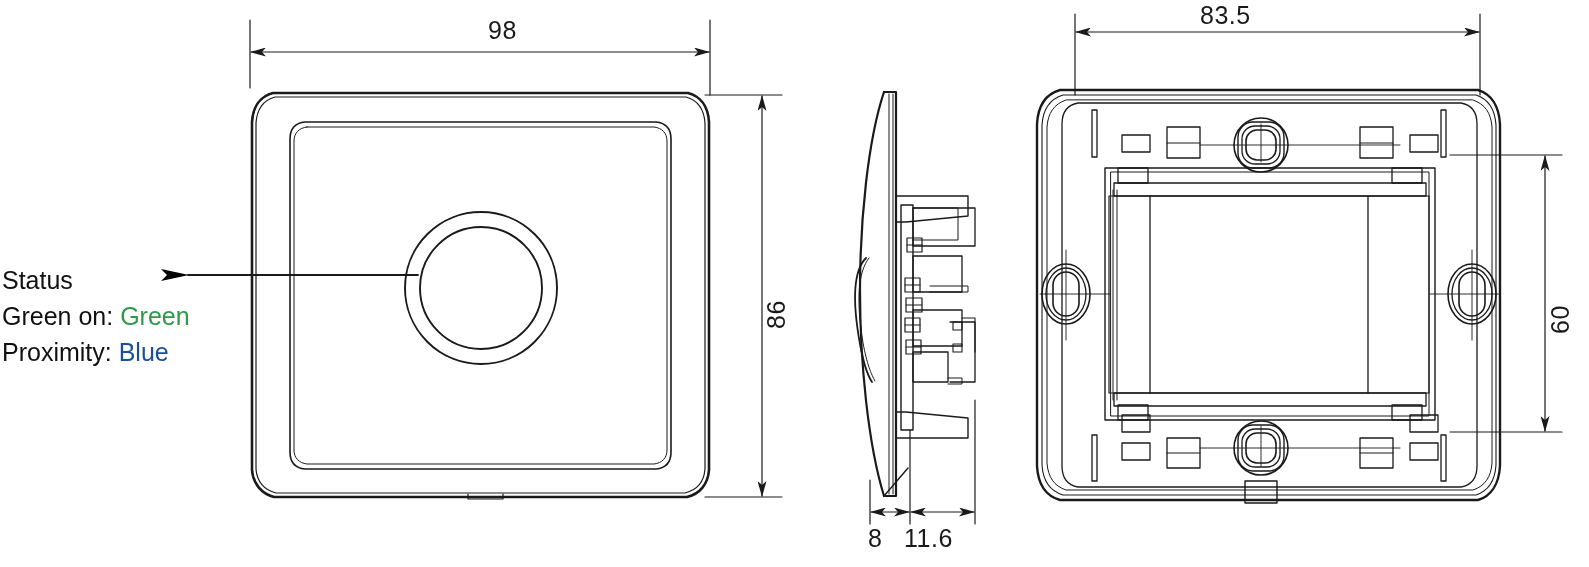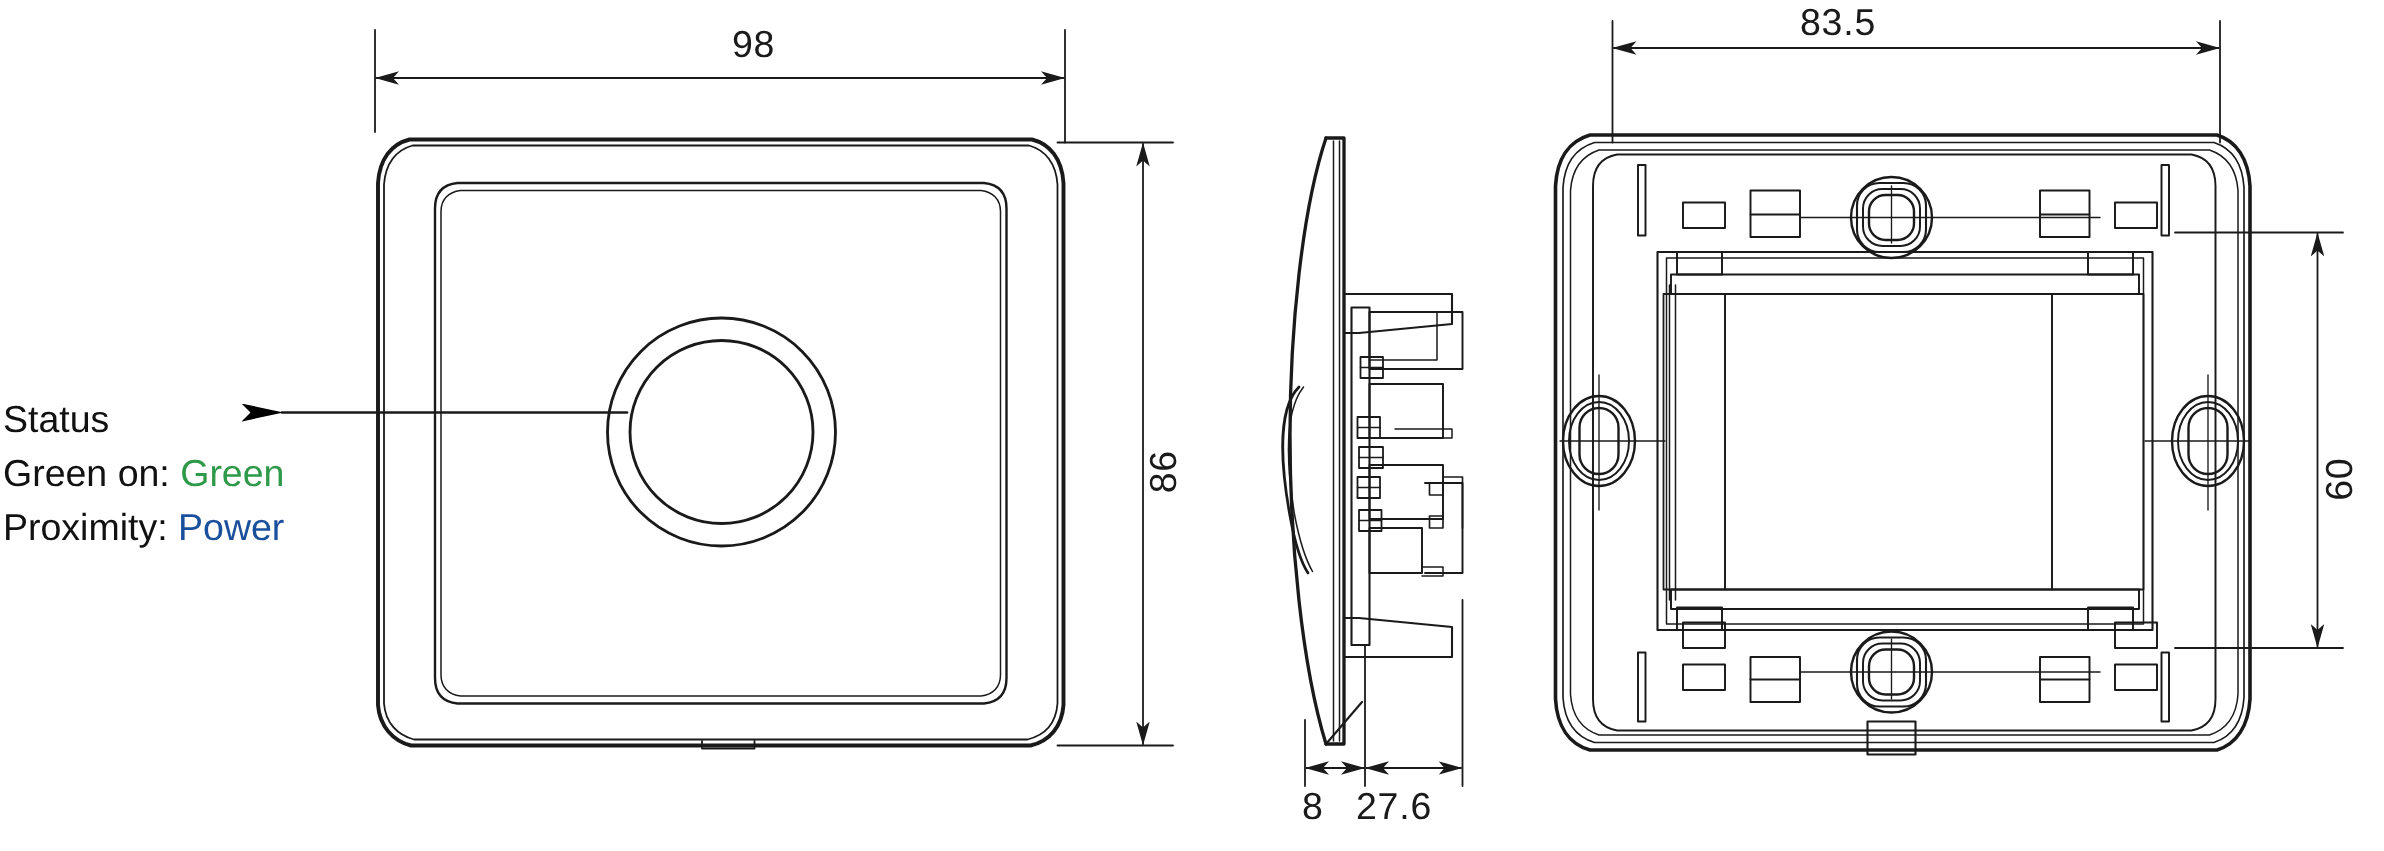--- a/index.html
+++ b/index.html
@@ -310,25 +310,25 @@
 
     </g>
   </svg>
 
   <div class="dimtext" style="left:488px; top:16px;">98</div>
 
   <div class="dimtext rot90" style="left:762px; top:300px;">86</div>
 
   <div class="dimtext" style="left:868px; top:524px;">8</div>
 
-  <div class="dimtext" style="left:904px; top:524px;">27.6</div>
+  <div class="dimtext" style="left:904px; top:524px;">11.6</div>
 
   <div class="dimtext" style="left:1200px; top:1px;">83.5</div>
 
   <div class="dimtext rot90" style="left:1546px; top:305px;">60</div>
 
   <div class="calloutblock">
     <span class="ln">Status</span>
     <span class="ln"><span>Green on:</span> <span class="cgreen">Green</span></span>
-    <span class="ln"><span>Proximity:</span> <span class="cblue">Power</span></span>
+    <span class="ln"><span>Proximity:</span> <span class="cblue">Blue</span></span>
   </div>
 
 </div>
 
 </body></html>

